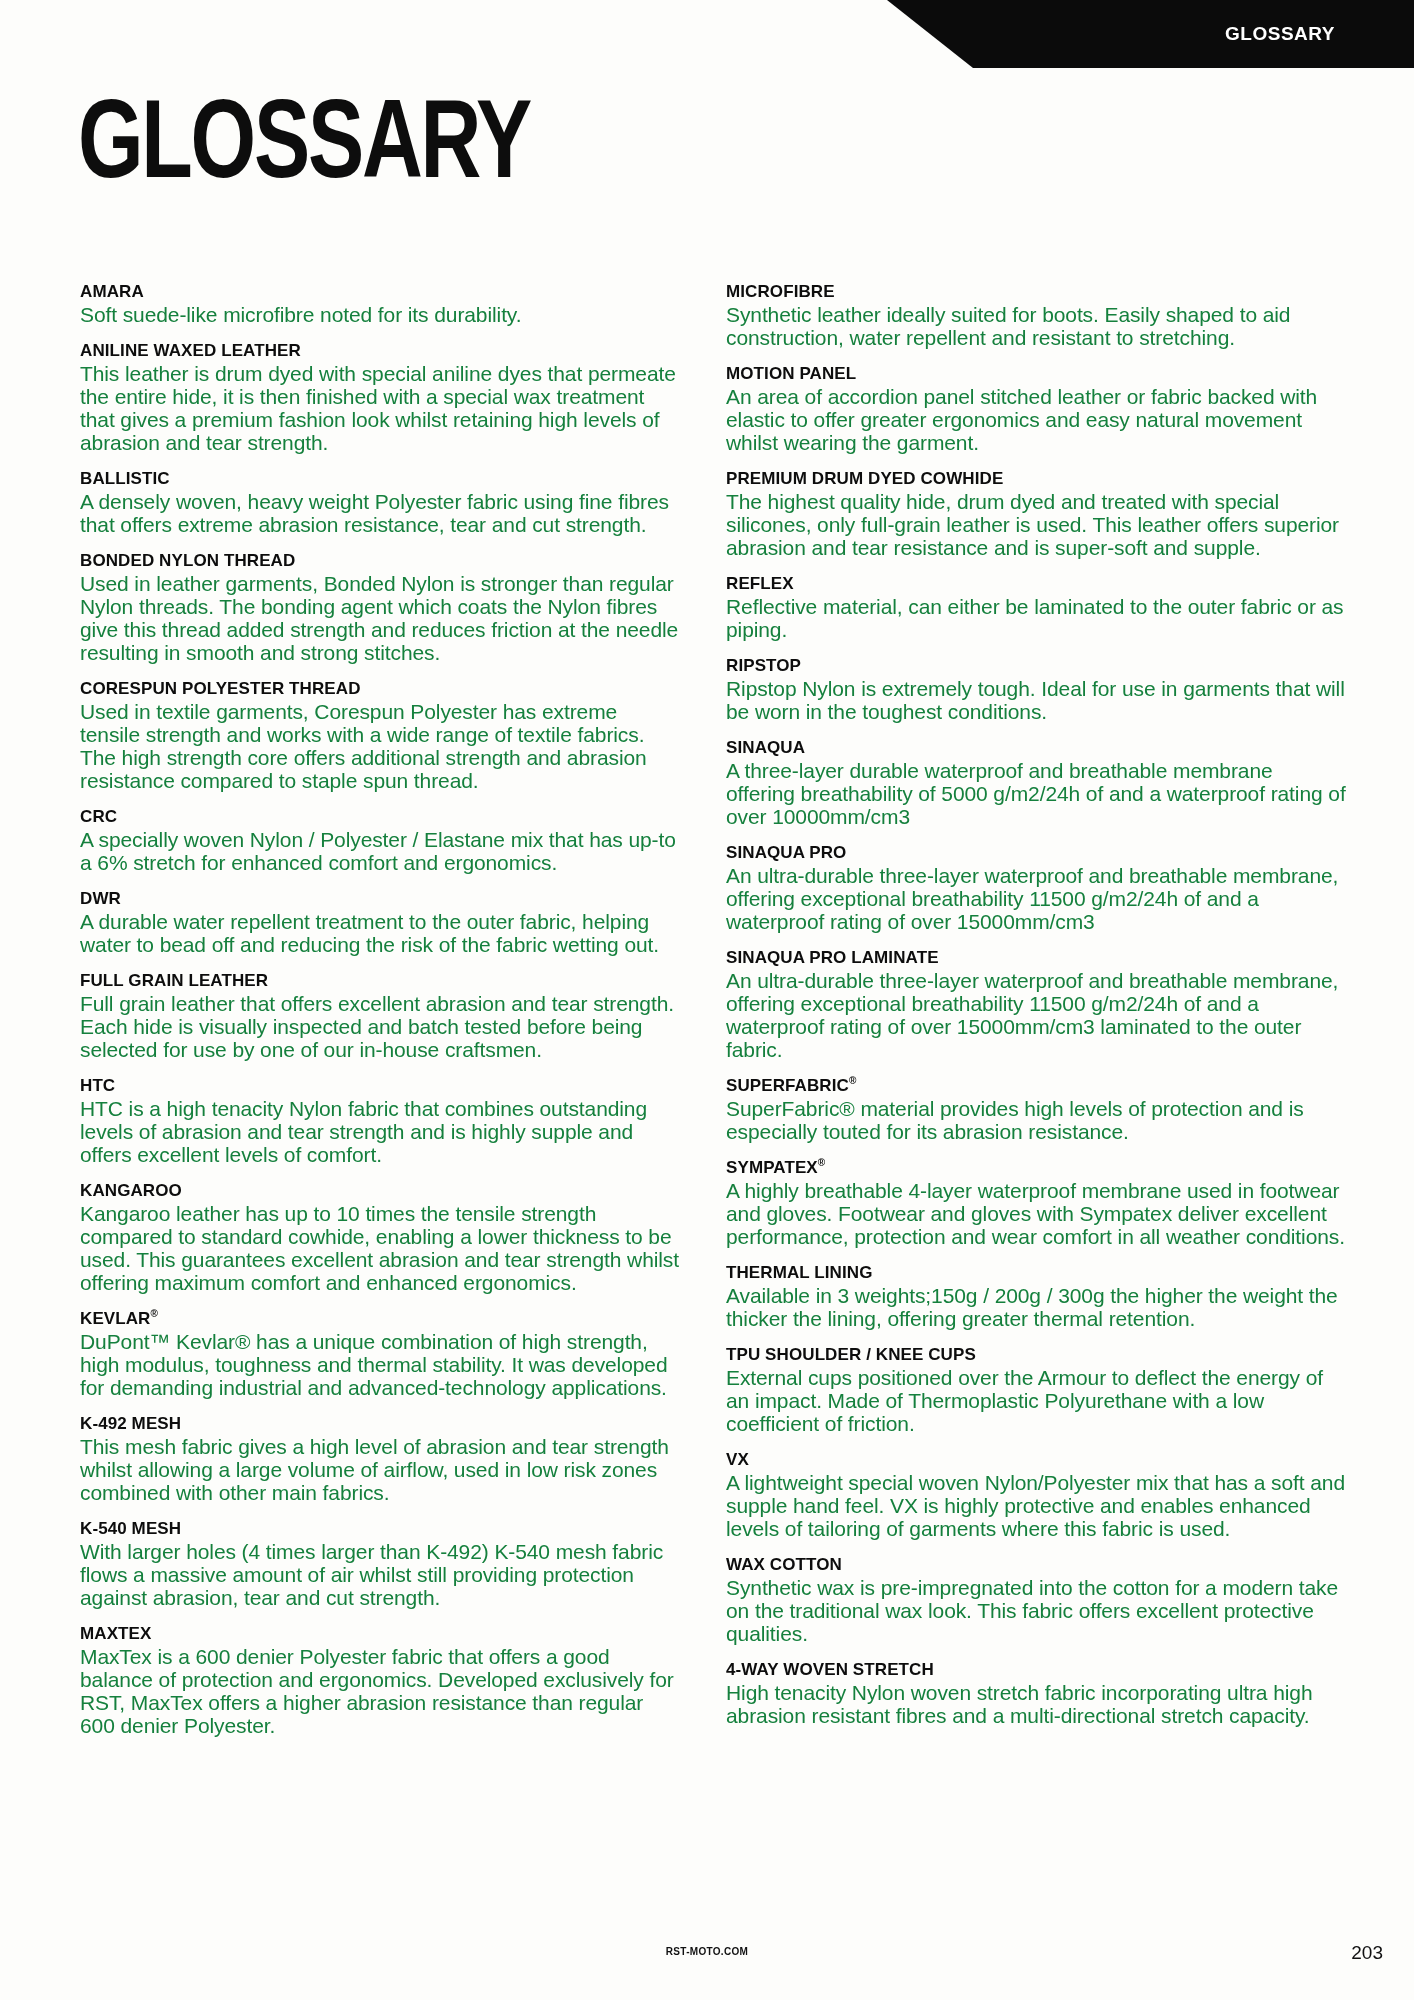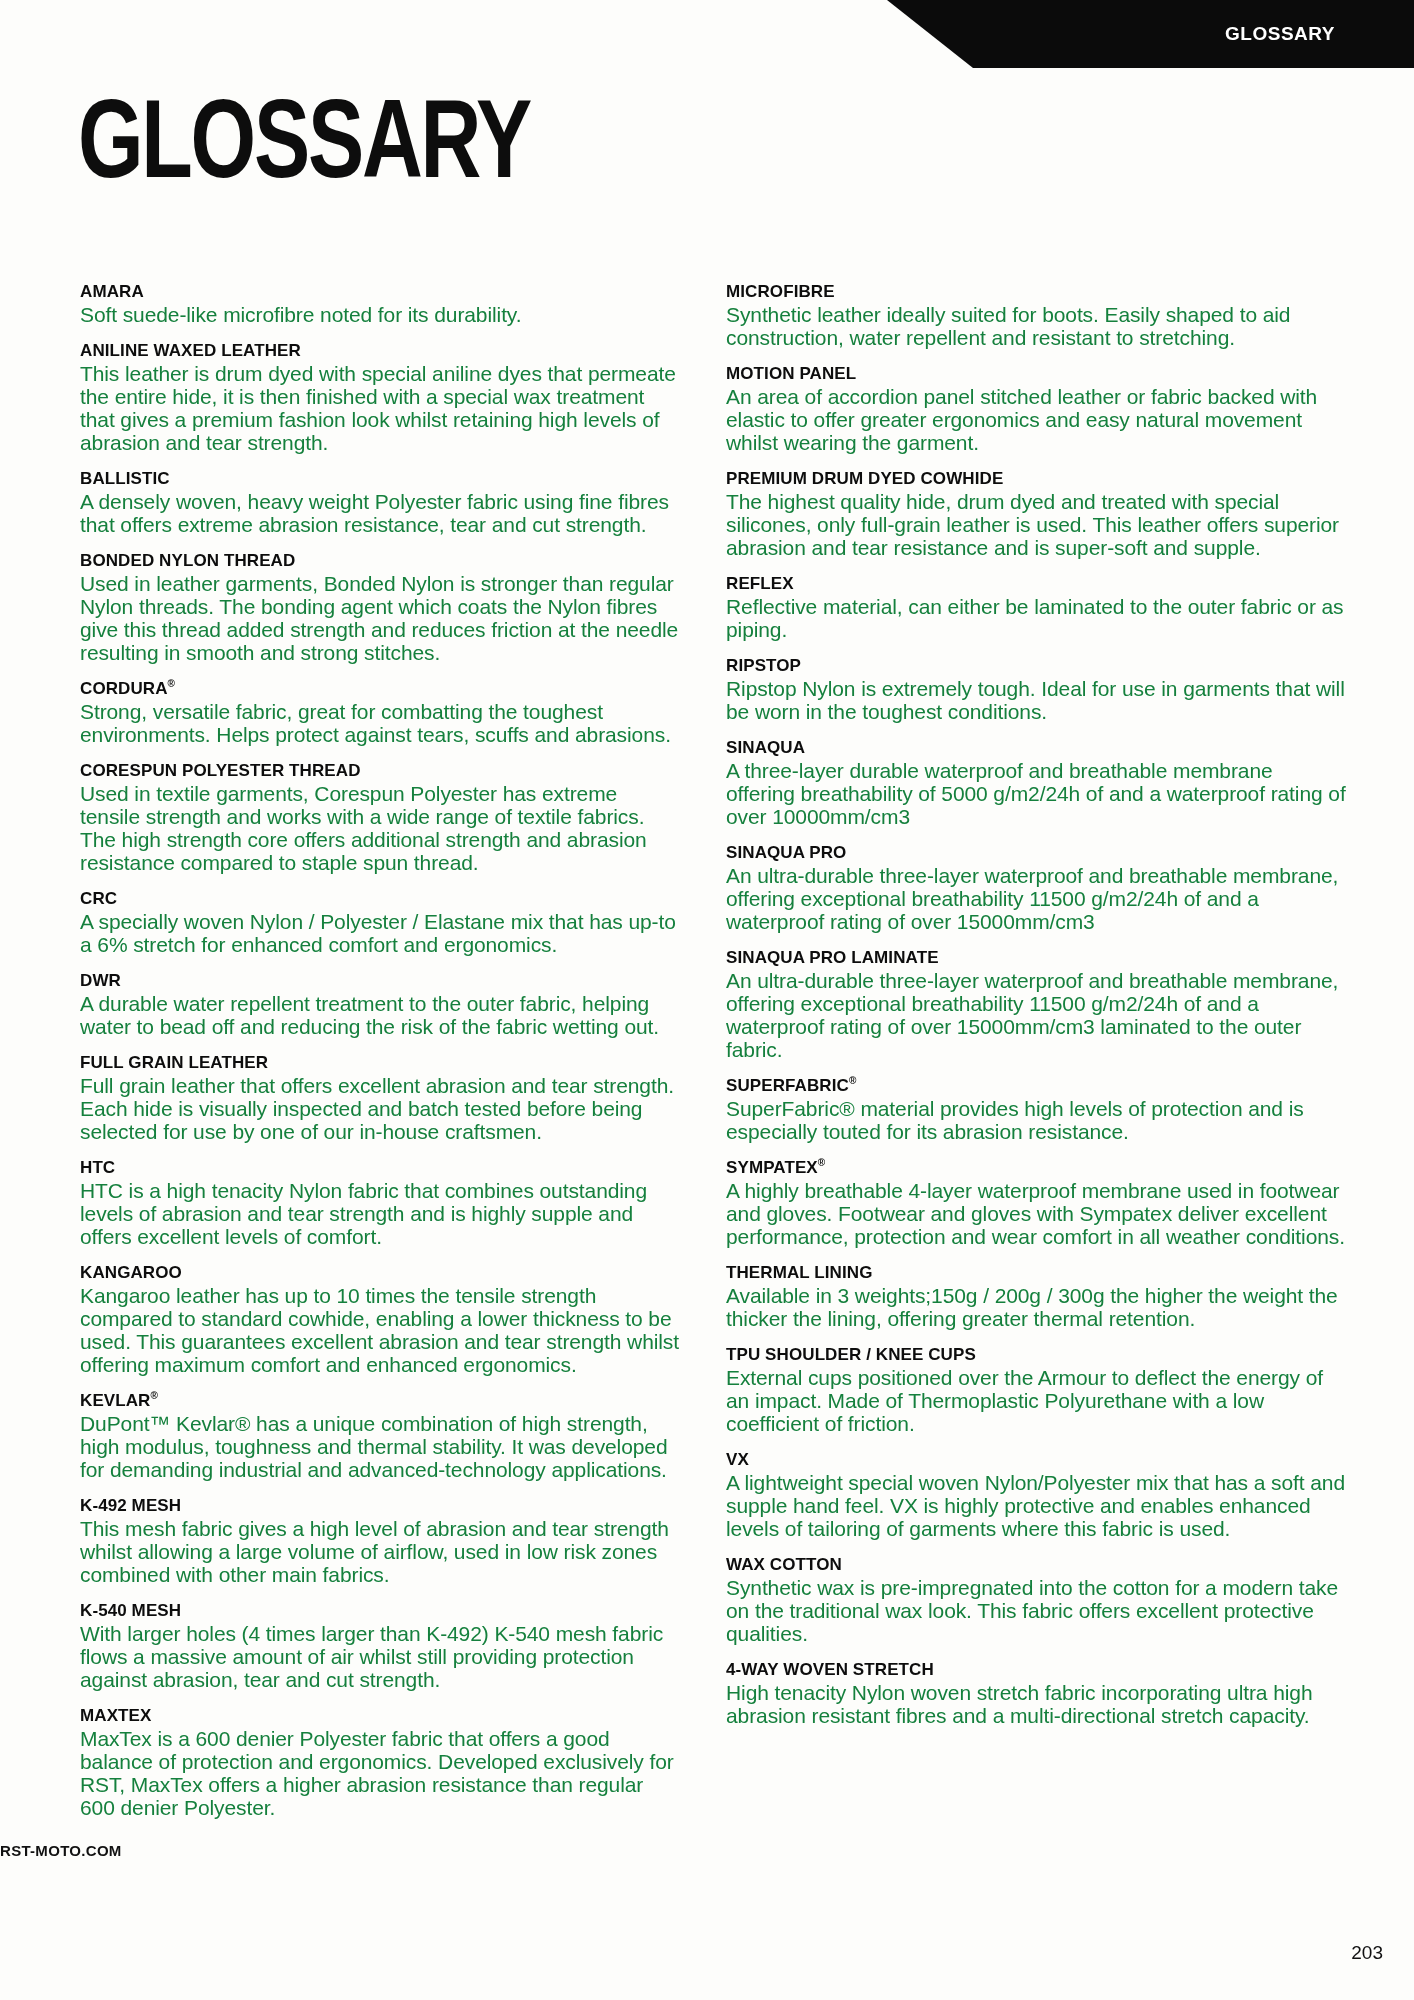--- a/index.html
+++ b/index.html
@@ -37,22 +37,22 @@
     margin:0;font-size:17px;font-weight:bold;line-height:23px;
     color:#0d0d0d;letter-spacing:.1px;
   }
   .term sup{font-size:10px;line-height:0;}
   .def{
     margin:0;font-size:21px;line-height:23px;letter-spacing:-0.1px;
     color:#15803d;
   }
   
   .footer-site{
-    position:absolute;left:0;right:0;top:1842px;text-align:left;
-    font-size:15px;font-weight:bold;letter-spacing:.3px;color:#111;
+    position:absolute;left:0;right:0;top:1946px;text-align:center;
+    font-size:10px;font-weight:bold;letter-spacing:.3px;color:#111;
   }
   .footer-page{
     position:absolute;top:1942px;right:31px;
     font-size:19px;font-weight:normal;color:#111;
   }
 </style>
 </head>
 <body>
 
 <div class="page">
@@ -73,24 +73,20 @@
         <h3 class="term">ANILINE WAXED LEATHER</h3>
         <p class="def">This leather is drum dyed with special aniline dyes that permeate the entire hide, it is then finished with a special wax treatment that gives a premium fashion look whilst retaining high levels of abrasion and tear strength.</p>
       </div>
       <div class="term-block">
         <h3 class="term">BALLISTIC</h3>
         <p class="def">A densely woven, heavy weight Polyester fabric using fine fibres that offers extreme abrasion resistance, tear and cut strength.</p>
       </div>
       <div class="term-block">
         <h3 class="term">BONDED NYLON THREAD</h3>
         <p class="def">Used in leather garments, Bonded Nylon is stronger than regular Nylon threads. The bonding agent which coats the Nylon fibres give this thread added strength and reduces friction at the needle resulting in smooth and strong stitches.</p>
-      </div>
-      <div class="term-block">
-        <h3 class="term">CORDURA<sup>®</sup></h3>
-        <p class="def">Strong, versatile fabric, great for combatting the toughest environments. Helps protect against tears, scuffs and abrasions.</p>
       </div>
       <div class="term-block">
         <h3 class="term">CORESPUN POLYESTER THREAD</h3>
         <p class="def">Used in textile garments, Corespun Polyester has extreme tensile strength and works with a wide range of textile fabrics. The high strength core offers additional strength and abrasion resistance compared to staple spun thread.</p>
       </div>
       <div class="term-block">
         <h3 class="term">CRC</h3>
         <p class="def">A specially woven Nylon / Polyester / Elastane mix that has up-to a 6% stretch for enhanced comfort and ergonomics.</p>
       </div>
       <div class="term-block">

